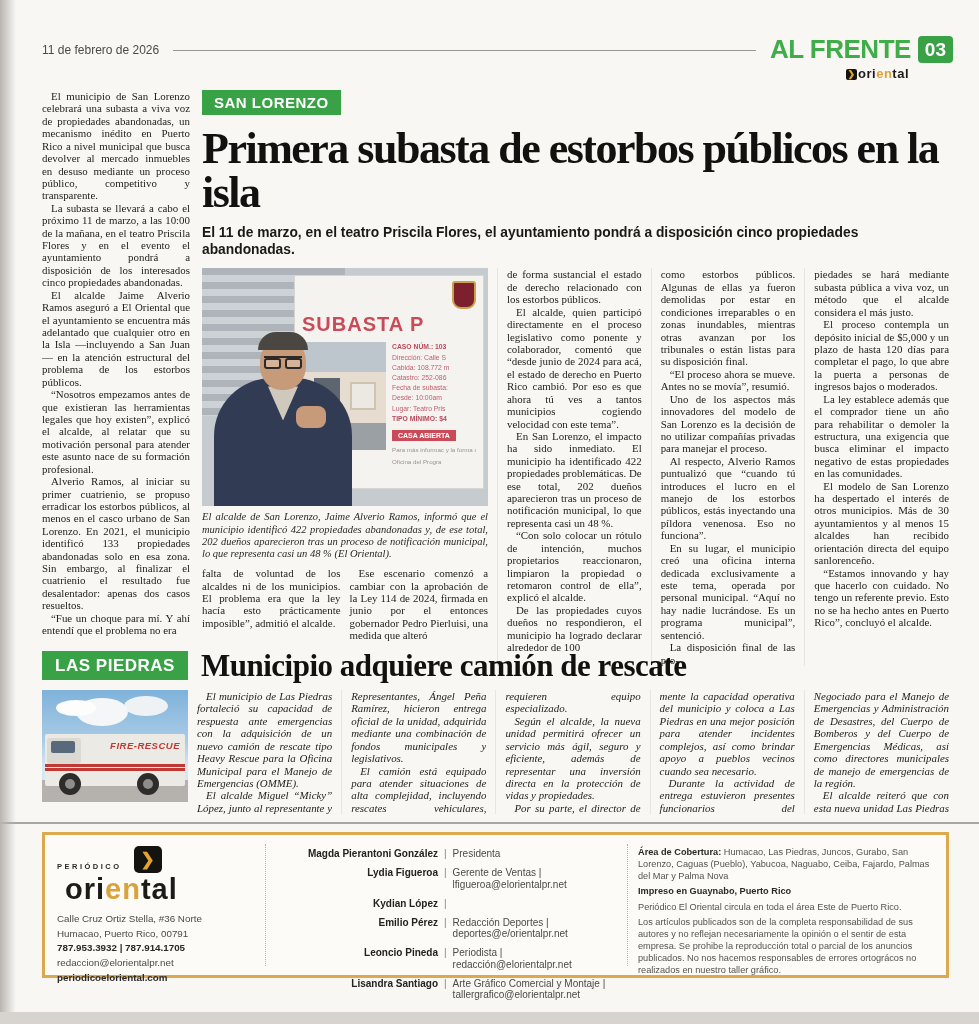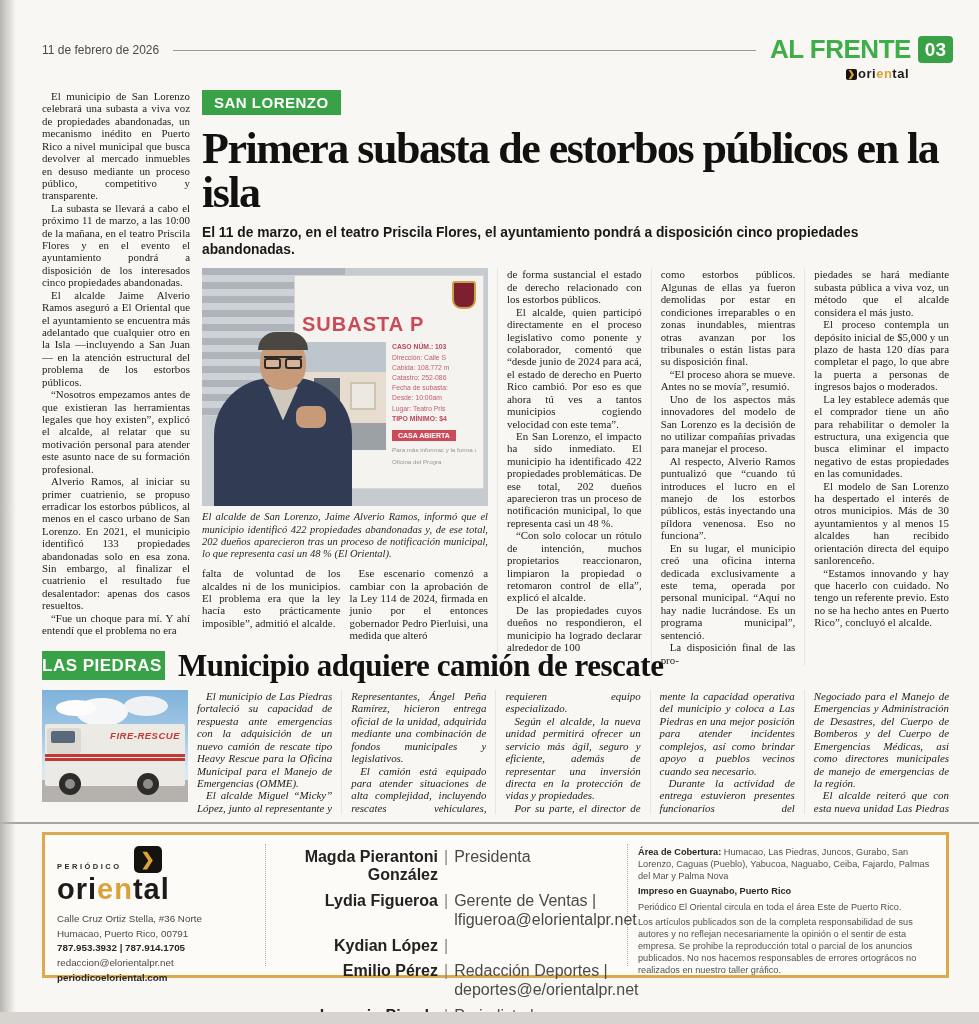--- a/index.html
+++ b/index.html
@@ -70,56 +70,56 @@
   .mayor .glasses{position:absolute;bottom:138px;left:60px;width:38px;height:10px;
           border-top:2px solid #2c2a28;display:flex;gap:4px;}
   .mayor .glasses i{flex:1;border:2px solid #2c2a28;border-radius:3px;height:7px;background:rgba(255,255,255,.25);}
   .mayor .shirt{position:absolute;bottom:86px;left:64px;width:30px;height:34px;background:#cfc8bd;
           clip-path:polygon(0 0,100% 0,50% 100%);}
   .mayor .hand{position:absolute;bottom:78px;left:92px;width:30px;height:22px;background:#c79a79;border-radius:8px;}
 
   
   .a2{position:absolute;top:650px;left:42px;right:30px;height:168px;}
   .a2-header{display:flex;align-items:center;gap:13px;}
-  .kicker2{width:123px;flex:none;font-size:17px;padding:6px 0;}
+  .kicker2{width:146px;flex:none;text-align:center;font-size:17px;padding:6px 0;}
   h2{font:bold 31px/1 "Liberation Serif",serif;letter-spacing:-.5px;margin:0;color:#121110;white-space:nowrap;}
   .a2-body{display:flex;gap:9px;margin-top:9px;height:124px;}
   .a2-col{flex:1;min-width:0;overflow:hidden;font-style:italic;}
   .photo2{width:146px;height:112px;flex:none;position:relative;overflow:hidden;
           background:linear-gradient(180deg,#7fb2da 0,#a9cbe6 45%,#d8e8f3 70%);}
   .cloud{position:absolute;background:#fdfdfc;border-radius:50%;width:40px;height:16px;top:10px;left:14px;
          box-shadow:26px 4px 0 6px #f4f6f8,70px -2px 0 2px #eef2f5;}
   .road{position:absolute;bottom:0;left:0;right:0;height:22px;background:#b5b1ac;}
-  .truck{position:absolute;left:3px;right:3px;bottom:16px;height:62px;background:#eceae5;border-radius:2px;}
+  .truck{position:absolute;left:3px;right:3px;bottom:16px;height:52px;background:#eceae5;border-radius:2px;}
   .truck .stripe{position:absolute;left:0;right:0;top:30px;height:7px;
          background:linear-gradient(180deg,#c23833 0 3px,#eceae5 3px 4px,#c23833 4px);}
   .truck .cab{position:absolute;left:2px;top:4px;width:34px;height:26px;background:#dcd9d3;border-radius:3px;}
   .truck .cab i{position:absolute;left:4px;top:3px;width:24px;height:12px;background:#57697a;border-radius:2px;}
   .truck-label{position:absolute;right:5px;top:6px;font:bold italic 9.5px "Liberation Sans",sans-serif;
          color:#c23833;letter-spacing:.5px;}
   .wheel{position:absolute;bottom:-9px;width:22px;height:22px;background:#2d2c2b;border-radius:50%;}
   .wheel::after{content:"";position:absolute;left:6px;top:6px;width:10px;height:10px;background:#8f8d8a;border-radius:50%;}
   .wheel.w1{left:14px;} .wheel.w2{right:26px;}
 
   
   .prefooter{position:absolute;top:822px;left:0;right:0;height:2px;background:#a9a6a2;}
   .footer{position:absolute;top:832px;left:42px;right:30px;height:146px;background:#fcfbf8;
           border:3px solid #dca94e;display:flex;padding:9px 12px;box-sizing:border-box;
           font-family:"Liberation Sans",sans-serif;}
   .f-left{width:198px;flex:none;padding-top:2px;}
   .brand-row{display:flex;align-items:flex-end;gap:12px;}
   .periodico{font:bold 7.5px "Liberation Sans",sans-serif;letter-spacing:2.5px;color:#2b2926;margin-bottom:2px;}
   .arrow-box{display:inline-block;background:#15130f;color:#e3a52f;font:bold 17px/27px "Liberation Sans",sans-serif;
              width:28px;height:27px;text-align:center;border-radius:5px;}
-  .wordmark{font:bold 29px/1 "Liberation Sans",sans-serif;letter-spacing:1px;color:#1d1b19;margin:2px 0 8px 0;}
+  .wordmark{font:bold 29px/1 "Liberation Sans",sans-serif;letter-spacing:1px;color:#1d1b19;margin:2px 0 8px 8px;}
   .addr{font-size:9.8px;line-height:1.5;color:#4c4a47;margin:0;}
   .addr.b{font-weight:bold;color:#2b2926;}
   .f-mid{flex:1;min-width:0;border-left:1px dotted #b6b1a8;border-right:1px dotted #b6b1a8;
          padding:4px 14px 0 14px;margin:0 10px;}
-  .staff-row{display:flex;font-size:16px;color:#4c4a47;margin-bottom:7.5px;line-height:1.15;}
+  .staff-row{display:flex;font-size:10px;color:#4c4a47;margin-bottom:7.5px;line-height:1.15;}
   .staff-name{font-weight:bold;color:#232220;width:158px;flex:none;text-align:right;}
   .pipe{margin:0 6px;color:#8a867f;}
   .staff-info{flex:1;min-width:0;}
   .f-right{width:296px;flex:none;font-size:9.2px;line-height:1.32;color:#55524e;padding-top:2px;}
   .f-right p{margin:0 0 3px 0;}
   .f-right b{color:#2b2926;}
 
 </style>
 </head>
 <body>

